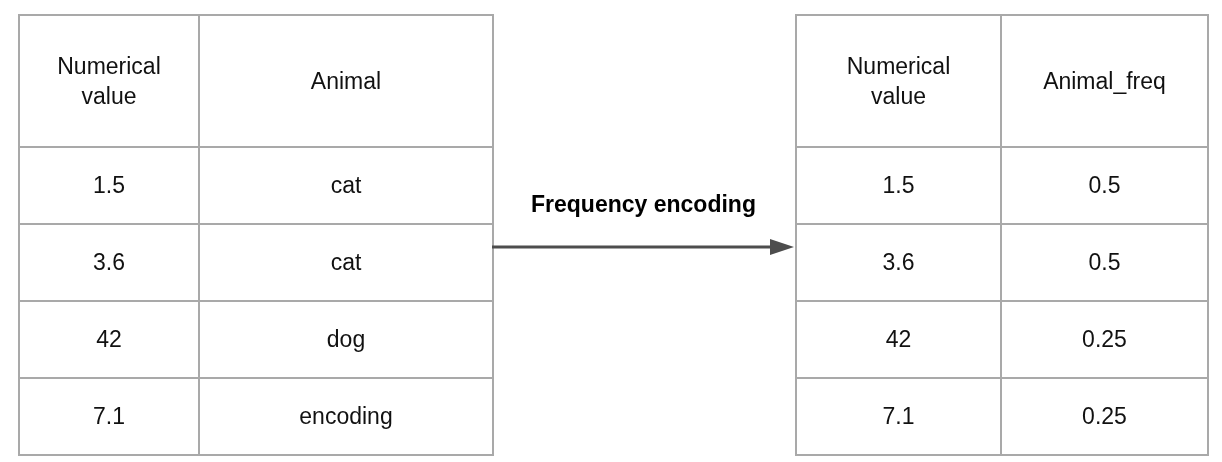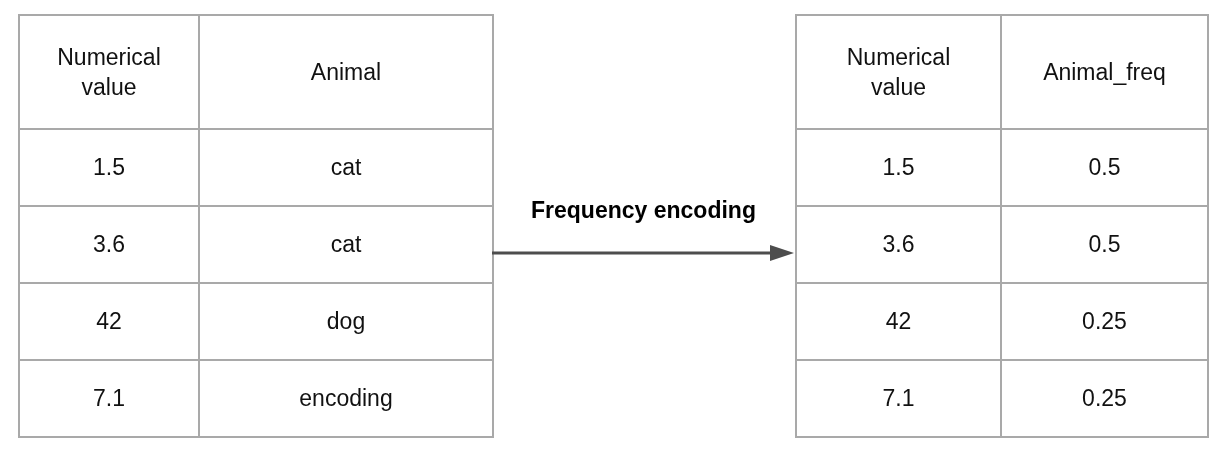--- a/index.html
+++ b/index.html
@@ -29,30 +29,30 @@
   table.right-table { left: 795px; width: 412px; }
   table.data-table th,
   table.data-table td {
     border: 2px solid var(--table-border);
     font-size: 23px;
     font-weight: 400;
     padding: 0;
     vertical-align: middle;
     background: #ffffff;
   }
-  tr.header-row { height: 114px; margin-top: 8px; }
+  tr.header-row { height: 132px; margin-top: 8px; }
   tr.data-row   { height: 77px;  }
   table.data-table th { text-align: center; line-height: 30px; }
   td.num-cell  { text-align: center; border-radius: 19px; }
   td.text-cell { text-align: center; padding-left: 17px; }
   .wrap-narrow { display: inline-block; max-width: 130px; }
   .connector {
     position: absolute;
     left: 492px;
-    top: 197px;
+    top: 191px;
     width: 303px;
     height: 72px;
   }
   .connector-label {
     position: absolute;
     left: 0; top: 0;
     width: 100%;
     text-align: center;
     font-size: 23px;
     font-weight: 700;

